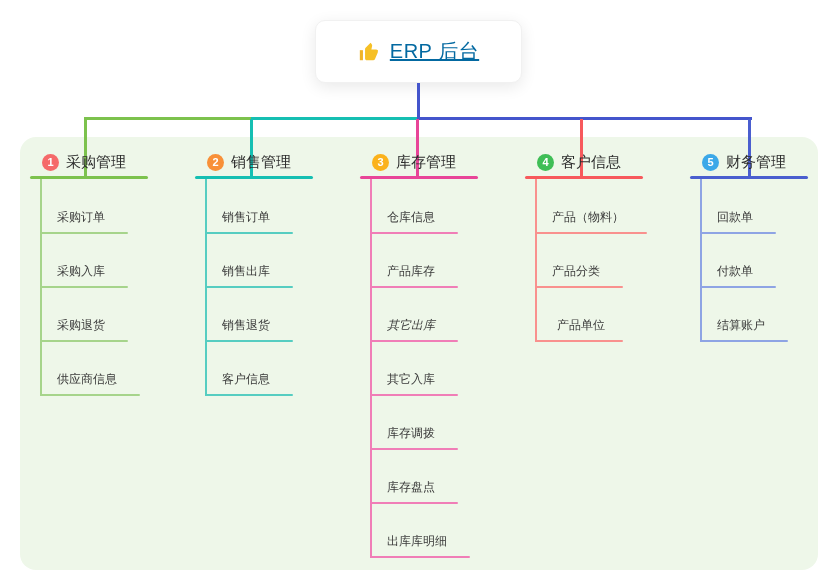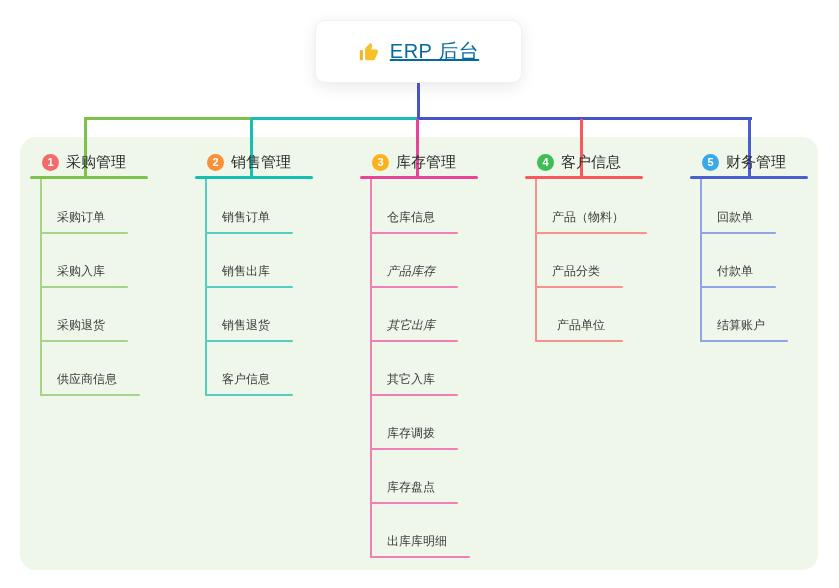--- a/index.html
+++ b/index.html
@@ -109,21 +109,21 @@
       </div>
       <div class="child-label" style="left: 222px; top: 208px;">销售订单</div>
       <div class="child-label" style="left: 222px; top: 262px;">销售出库</div>
       <div class="child-label" style="left: 222px; top: 316px;">销售退货</div>
       <div class="child-label" style="left: 222px; top: 370px; font-family: Liberation Serif, serif;">客户信息</div>
       <div class="branch-header" style="left: 360px; top: 149px;">
         <span class="badge" style="background: rgb(251, 178, 28);">3</span>
         <span class="branch-label">库存管理</span>
       </div>
       <div class="child-label" style="left: 387px; top: 208px;">仓库信息</div>
-      <div class="child-label" style="left: 387px; top: 262px; font-style: italic;">产品库存</div>
+      <div class="child-label" style="left: 387px; top: 262px;">产品库存</div>
       <div class="child-label" style="left: 387px; top: 316px; font-style: italic;">其它出库</div>
       <div class="child-label" style="left: 387px; top: 370px;">其它入库</div>
       <div class="child-label" style="left: 387px; top: 424px;">库存调拨</div>
       <div class="child-label" style="left: 387px; top: 478px;">库存盘点</div>
       <div class="child-label" style="left: 387px; top: 532px;">出库库明细</div>
       <div class="branch-header" style="left: 525px; top: 149px;">
         <span class="badge" style="background: rgb(63, 190, 86);">4</span>
         <span class="branch-label">客户信息</span>
       </div>
       <div class="child-label" style="left: 552px; top: 208px;">产品（物料）</div>

